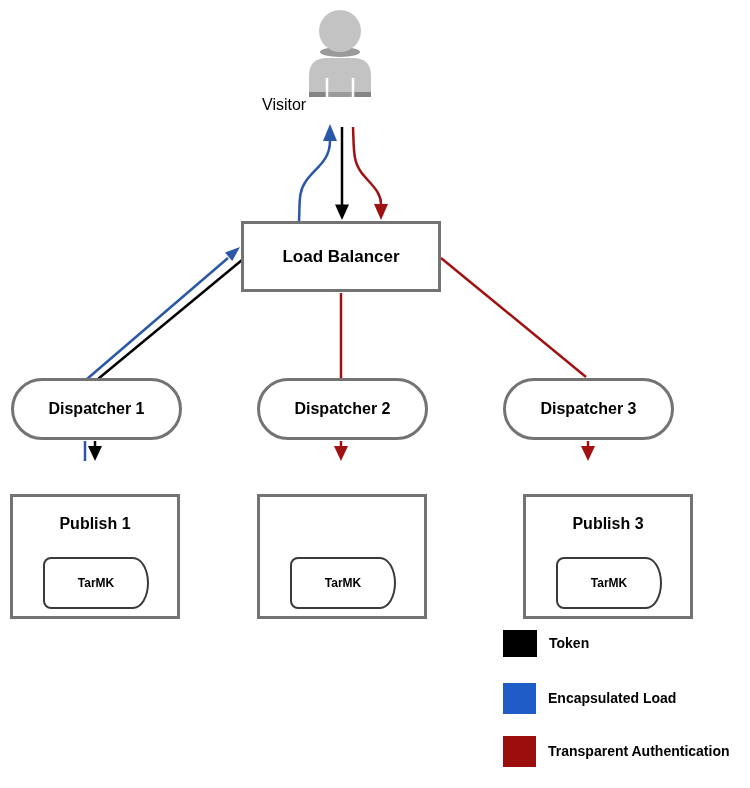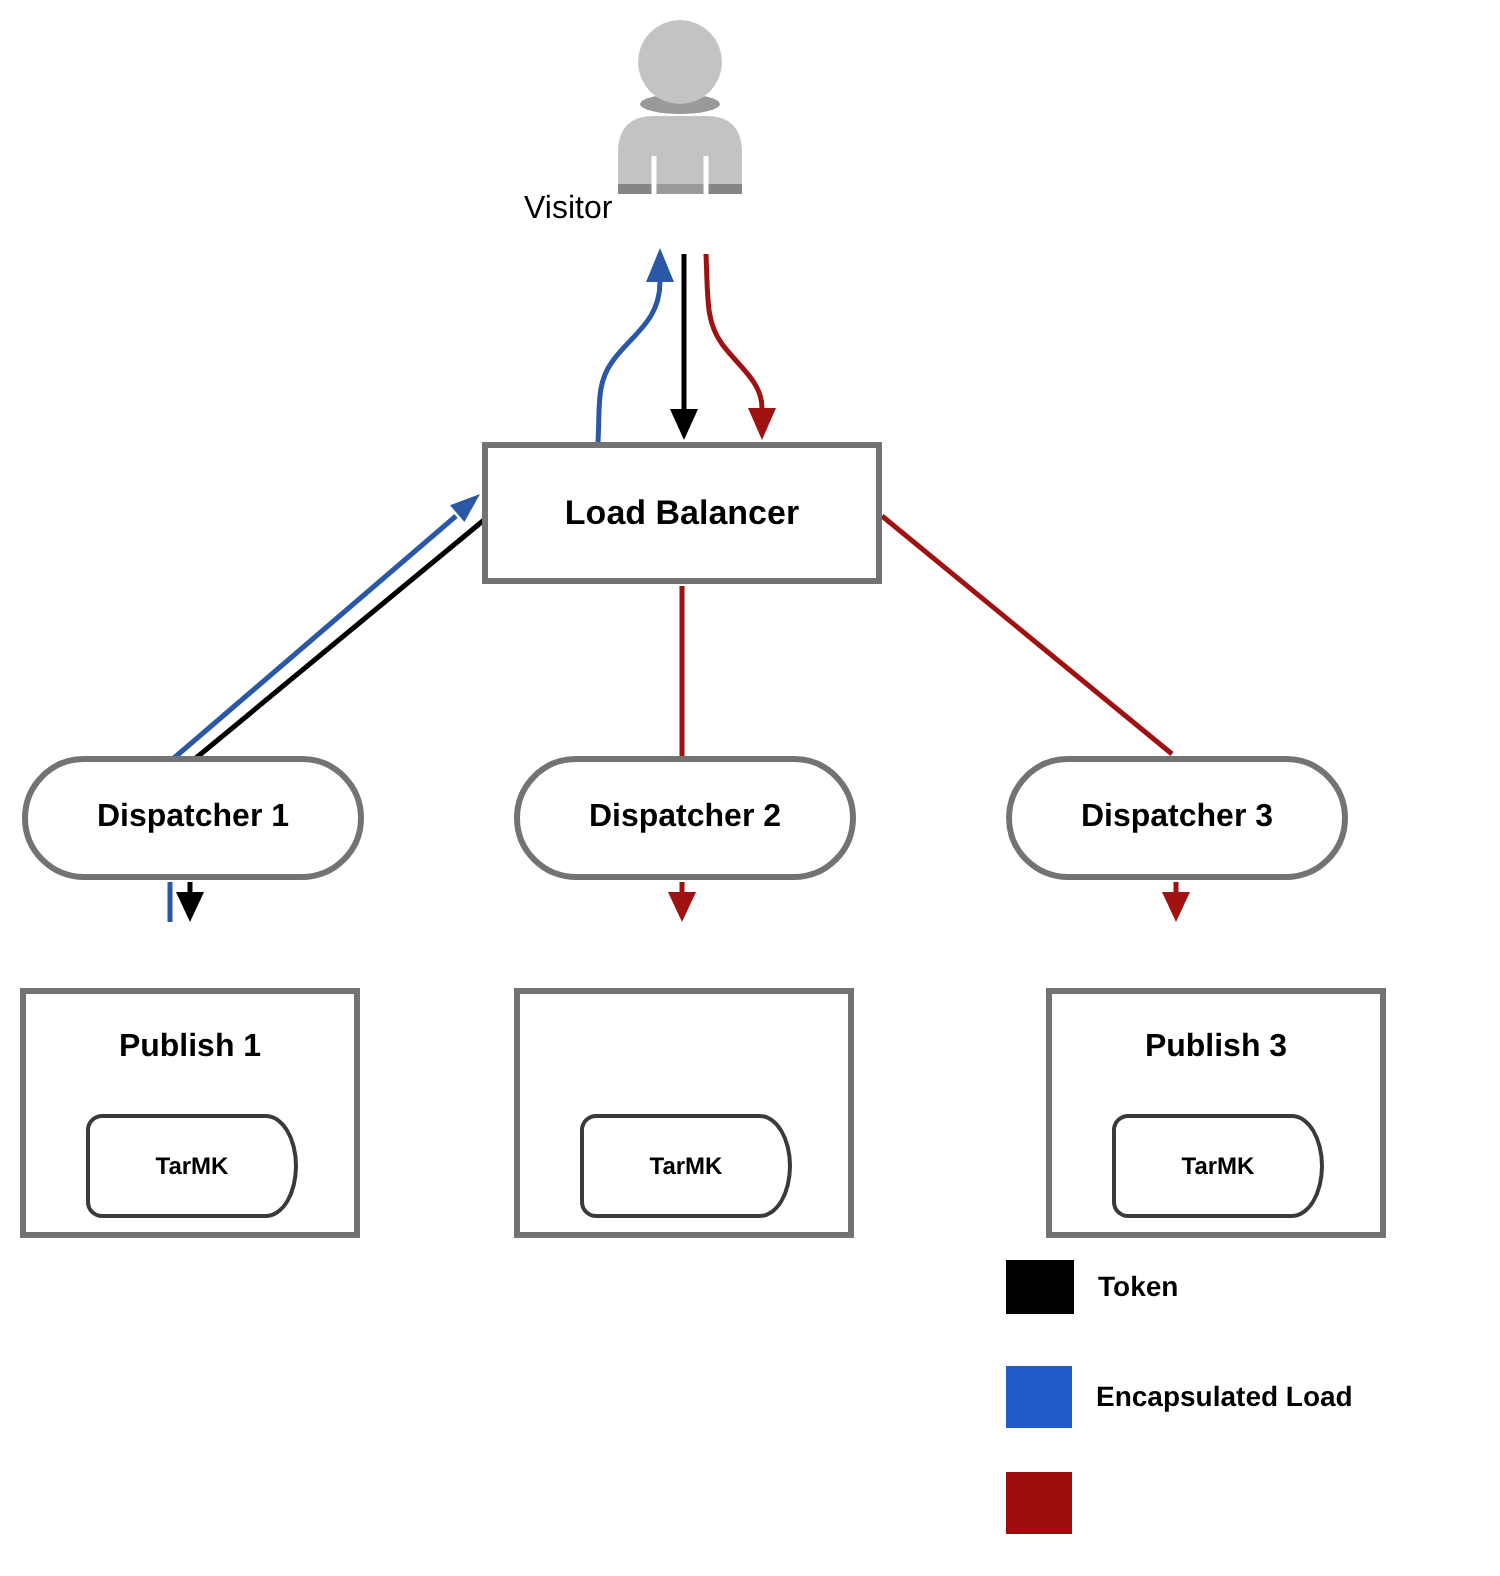--- a/index.html
+++ b/index.html
@@ -171,15 +171,16 @@
   <div class="legend-item li-2">
     <svg class="swatch" width="33" height="31" xmlns="http://www.w3.org/2000/svg">
       <rect x="0" y="0" width="33" height="31" fill="#1e5bc6"></rect>
     </svg>
     <span class="legend-label">Encapsulated Load</span>
   </div>
   <div class="legend-item li-3">
     <svg class="swatch" width="33" height="31" xmlns="http://www.w3.org/2000/svg">
       <rect x="0" y="0" width="33" height="31" fill="#9c0e0e"></rect>
     </svg>
+    <span class="legend-label">Transparent Authentication</span>
   </div>
 
 </div>
 
 </body></html>

